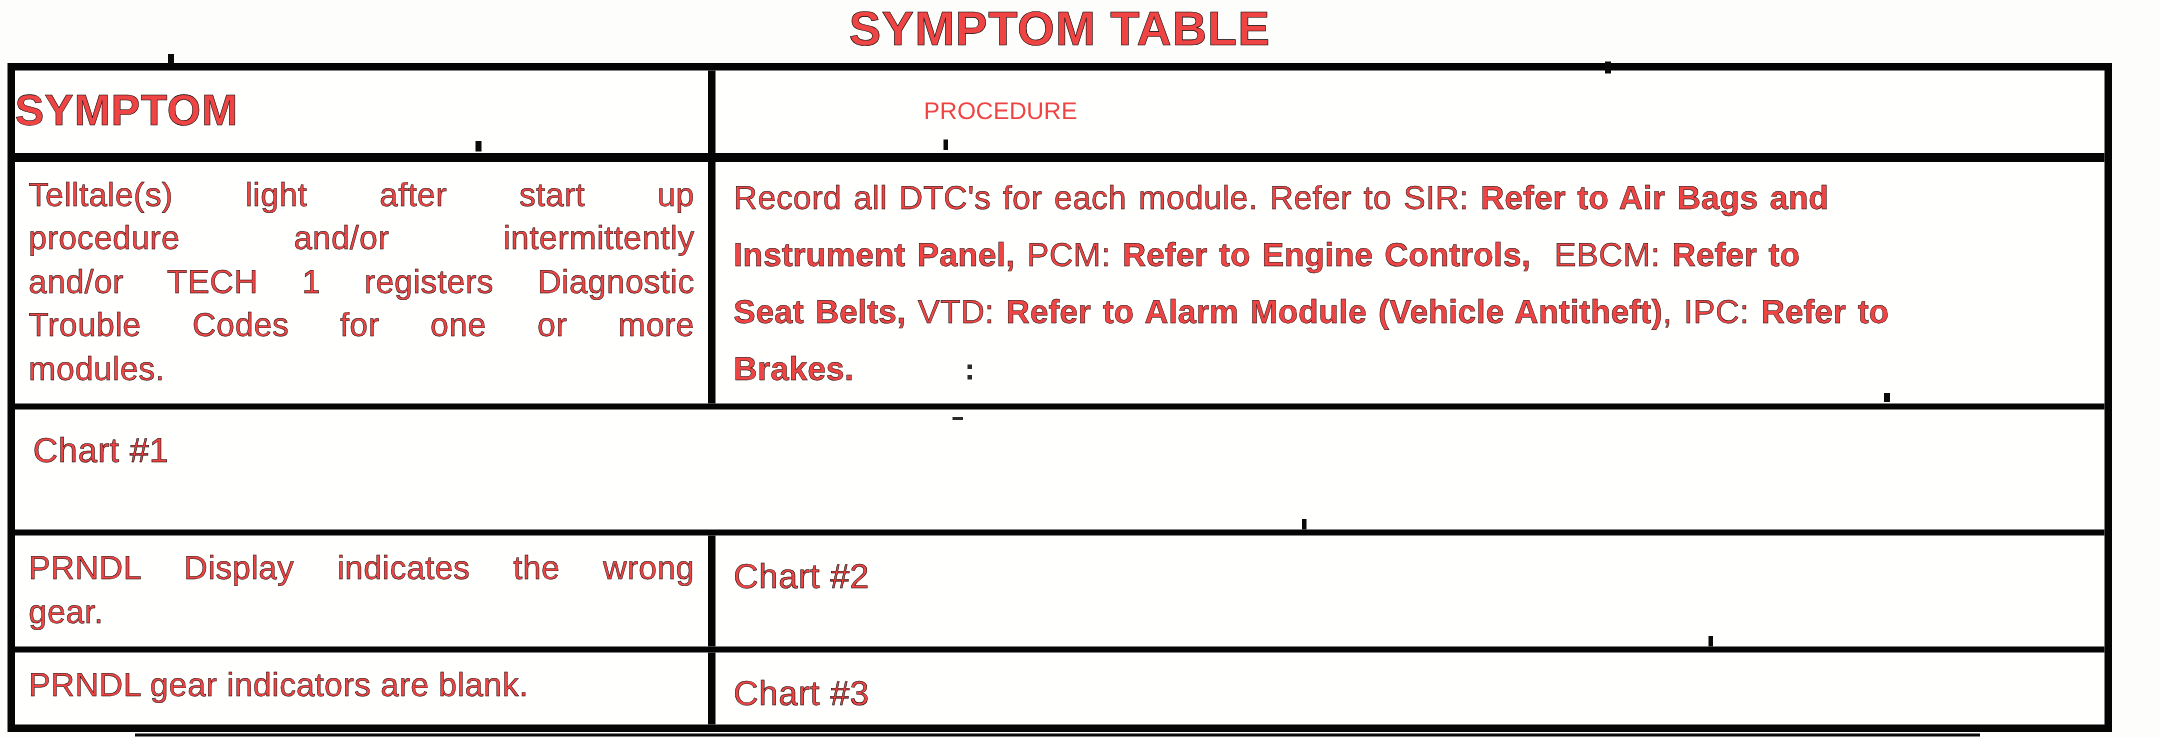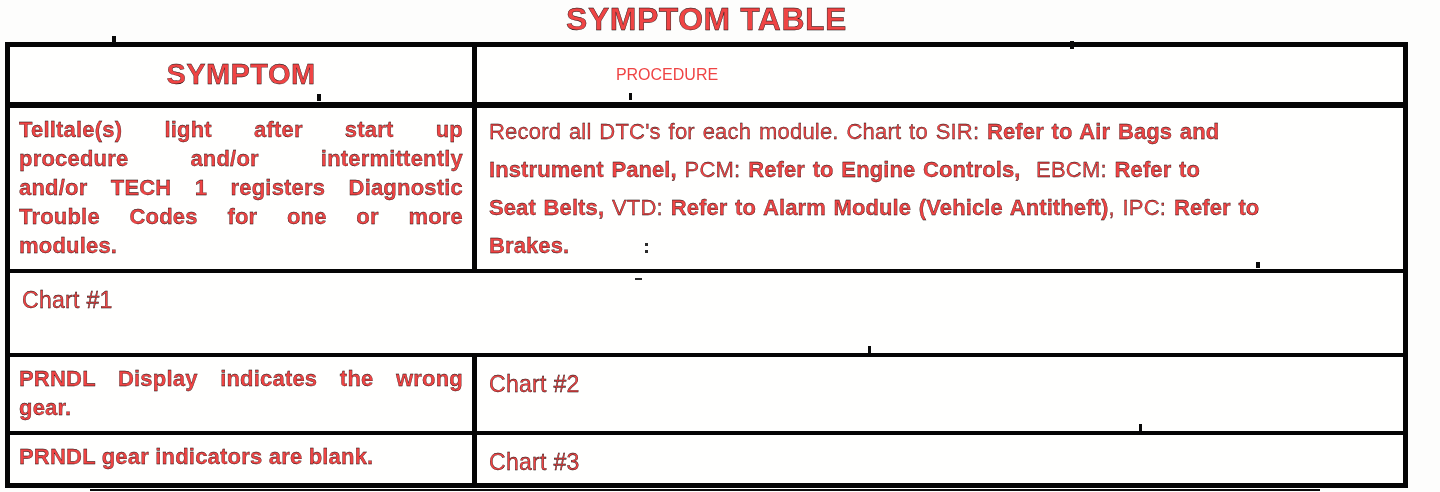--- a/index.html
+++ b/index.html
@@ -45,30 +45,30 @@
     border-right: 5px solid #050505;
     padding: 7px 9px 0 9px;
   }
   .proc-cell { flex: 1; padding: 5px 10px 0 12px; border-radius: 18px; }
   .header .hdr-text {
     font-size: 29px;
     font-weight: 700;
     letter-spacing: 0.4px;
     -webkit-text-stroke: 0.35px #000;
   }
-  .sym-cell.header { display: flex; align-items: center; justify-content: center; padding: 17px; }
+  .sym-cell.header { display: flex; align-items: center; justify-content: flex-start; padding: 0; }
   .proc-cell.header { display: flex; align-items: center; padding: 0; }
   .proc-head-box { width: 380px; text-align: center; }
   .line {
     font-size: 22px;
     letter-spacing: 0.2px;
     -webkit-text-stroke: 0.3px #000;
     white-space: pre-wrap;
   }
-  .sym-cell .line { line-height: 29px; font-weight: bold; }
+  .sym-cell .line { line-height: 29px; }
   .proc-cell .line { line-height: 38px; word-spacing: 1.5px; }
   .just { text-align: justify; text-align-last: justify; }
   .b { font-weight: 700; letter-spacing: 0.1px; }
   .chart-label-box {
     width: 465px;
     padding-top: 9px;
     text-align: left;
     font-size: 23px;
     letter-spacing: 0.3px;
     -webkit-text-stroke: 0.35px #000;
@@ -97,21 +97,21 @@
 
     <div class="row row-1 thick">
       <div class="cell sym-cell">
           <div class="line just">Telltale(s) light after start up</div>
           <div class="line just">procedure and/or intermittently</div>
           <div class="line just">and/or TECH 1 registers Diagnostic</div>
           <div class="line just">Trouble Codes for one or more</div>
           <div class="line">modules.</div>
         </div>
       <div class="cell proc-cell">
-          <div class="line"><span>Record all DTC's for each module. Chart to SIR: </span><span class="b">Refer to Air Bags and</span></div>
+          <div class="line"><span>Record all DTC's for each module. Refer to SIR: </span><span class="b">Refer to Air Bags and</span></div>
           <div class="line"><span class="b">Instrument Panel,</span><span> PCM: </span><span class="b">Refer to Engine Controls,</span><span>  EBCM: </span><span class="b">Refer to</span></div>
           <div class="line"><span class="b">Seat Belts,</span><span> VTD: </span><span class="b">Refer to Alarm Module (Vehicle Antitheft)</span><span>, IPC: </span><span class="b">Refer to</span></div>
           <div class="line"><span class="b">Brakes.</span></div>
         </div>
     </div>
 
     <div class="row row-2">
       <div class="cell proc-cell">
         <div class="chart-label-box">Chart #1</div>
       </div>

